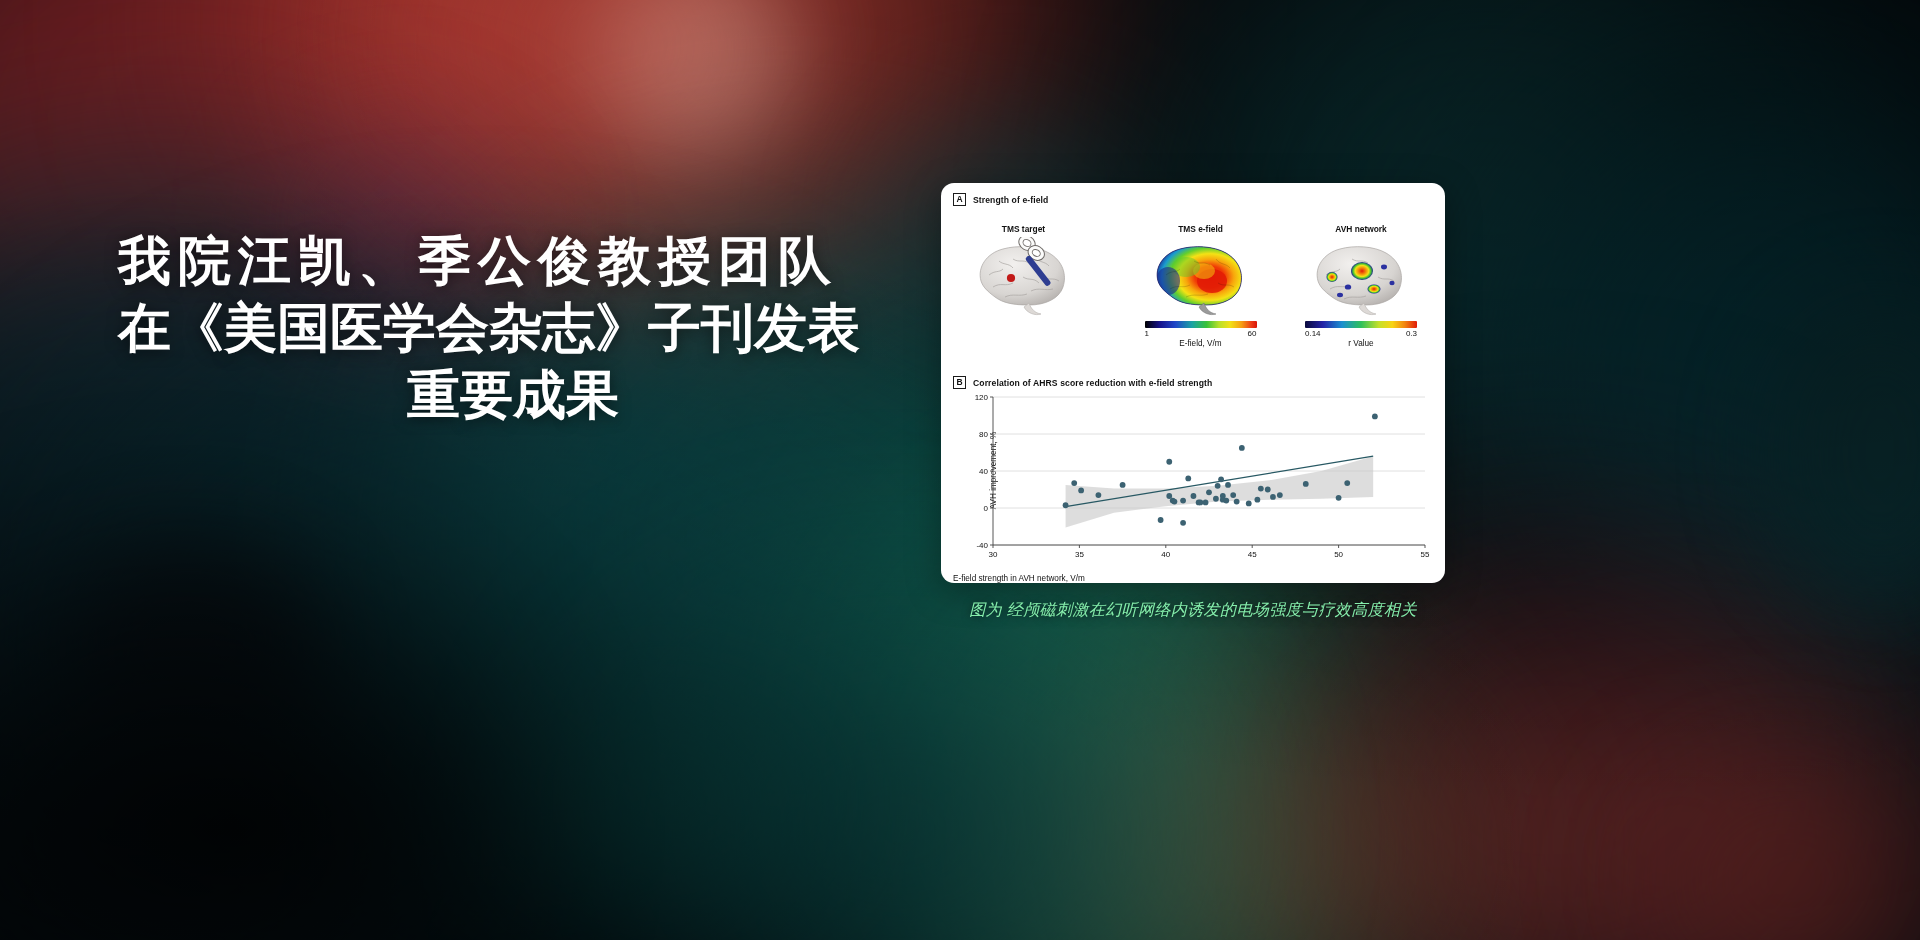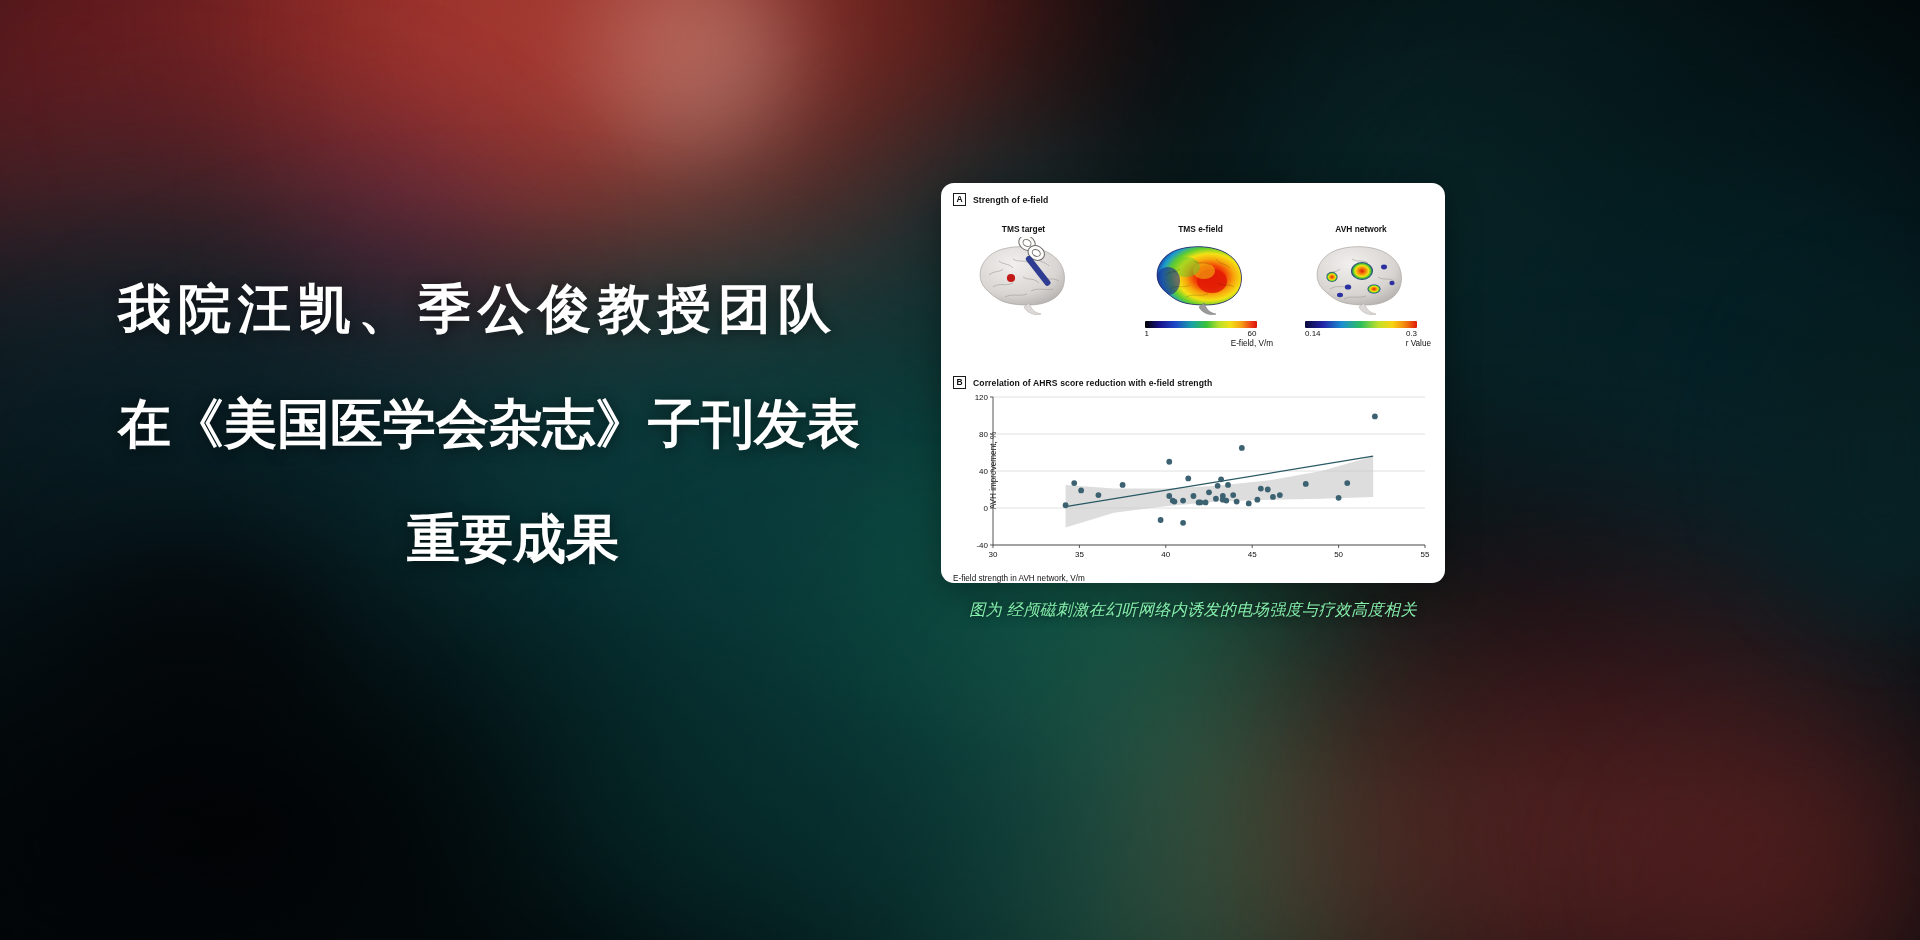--- a/index.html
+++ b/index.html
@@ -20,21 +20,21 @@
   
   .left-block { position:absolute; left:118px; top:228px; width:790px; }
   .headline {
     color:#ffffff;
     font-size:53px;
     font-weight:bold;
     line-height:1.26;
     letter-spacing:0.5px;
     text-shadow:0 2px 14px rgba(0,0,0,.55);
   }
-  .headline .ln { display:block; white-space:nowrap;margin-top:48px; }
+  .headline .ln { display:block; white-space:nowrap; }
   .headline .ln1 { letter-spacing:7px; }
   .headline .ln2 { letter-spacing:0px; }
   .headline .ln3 { letter-spacing:0px;text-align:center; }
 
   .subhead {
     margin-top:30px;
     color:#f2f7f7;
     font-size:28px;
     line-height:1.62;
     font-weight:400;
@@ -68,21 +68,21 @@
   .colA1 { left:3px; width:135px; }
   .colA2 { left:175px; width:145px; }
   .colA3 { left:338px; width:140px; }
 
   .brain { position:relative; width:110px; height:80px; margin:0 auto; }
 
   .cbar { width:112px; height:7px; margin:4px auto 0 auto; border-radius:1px; }
   .cbar-ef { background:linear-gradient(90deg,#000000 0%,#16128a 13%,#1f46c8 27%,#1aa3a3 42%,#39c23a 55%,#b8e02a 66%,#f2e117 76%,#f6a013 86%,#ec3b16 95%,#d81408 100%); }
   .cbar-r  { background:linear-gradient(90deg,#0a0a3c 0%,#2323a8 16%,#1b8fd0 33%,#2fc05c 50%,#c5e02a 66%,#f8d414 78%,#f2860f 89%,#e01b09 100%); }
   .cbar-row { display:flex; justify-content:space-between; width:112px; margin:1px auto 0 auto; font-size:8px; color:#111; }
-  .cbar-cap { font-size:8.2px; color:#111; text-align:right; margin-top:1px; }
+  .cbar-cap { font-size:8.2px; color:#111; text-align:center; margin-top:1px; }
 
   .panelB { position:relative; margin-top:2px; height:212px; }
   .plot-head { display:flex; align-items:center; gap:7px; margin-bottom:2px; }
   .plot-wrap { position:relative; width:100%; height:192px; }
   .ylab {
     position:absolute; left:2px; top:0; height:158px;
     display:flex; align-items:center;
   }
   .ylab span {
     transform:rotate(-90deg); white-space:nowrap;

